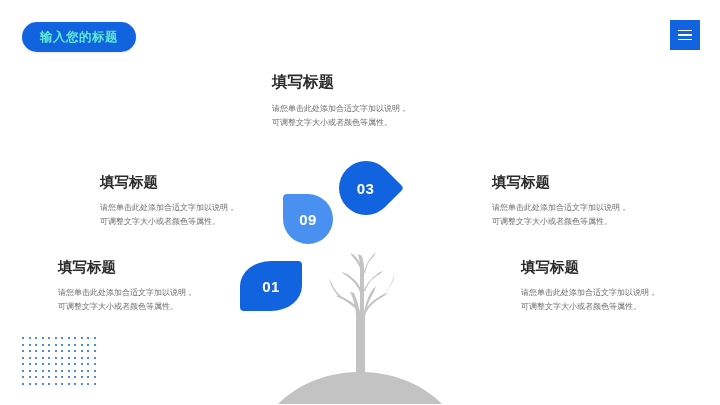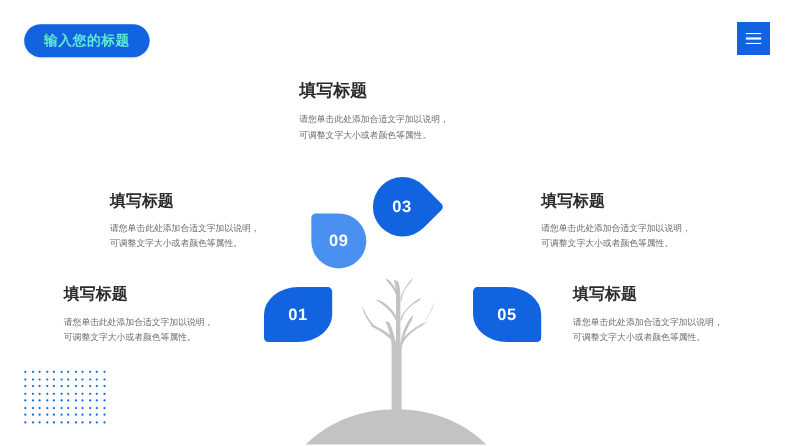--- a/index.html
+++ b/index.html
@@ -290,23 +290,20 @@
 
   <div class="leaf leaf-top" id="leaf-03">
     <span>03</span>
   </div>
   <div class="leaf leaf-left2" id="leaf-02">
     <span>09</span>
   </div>
   <div class="leaf leaf-left1" id="leaf-01">
     <span>01</span>
   </div>
-  <div class="leaf leaf-right5" id="leaf-05">
-    <span>05</span>
-  </div>
 
   <div class="block" id="block-top">
     <div class="head">填写标题</div>
     <div class="body">请您单击此处添加合适文字加以说明，</div>
     <div class="body">可调整文字大小或者颜色等属性。</div>
   </div>
 
   <div class="block" id="block-left-1">
     <div class="head">填写标题</div>
     <div class="body">请您单击此处添加合适文字加以说明，</div>

